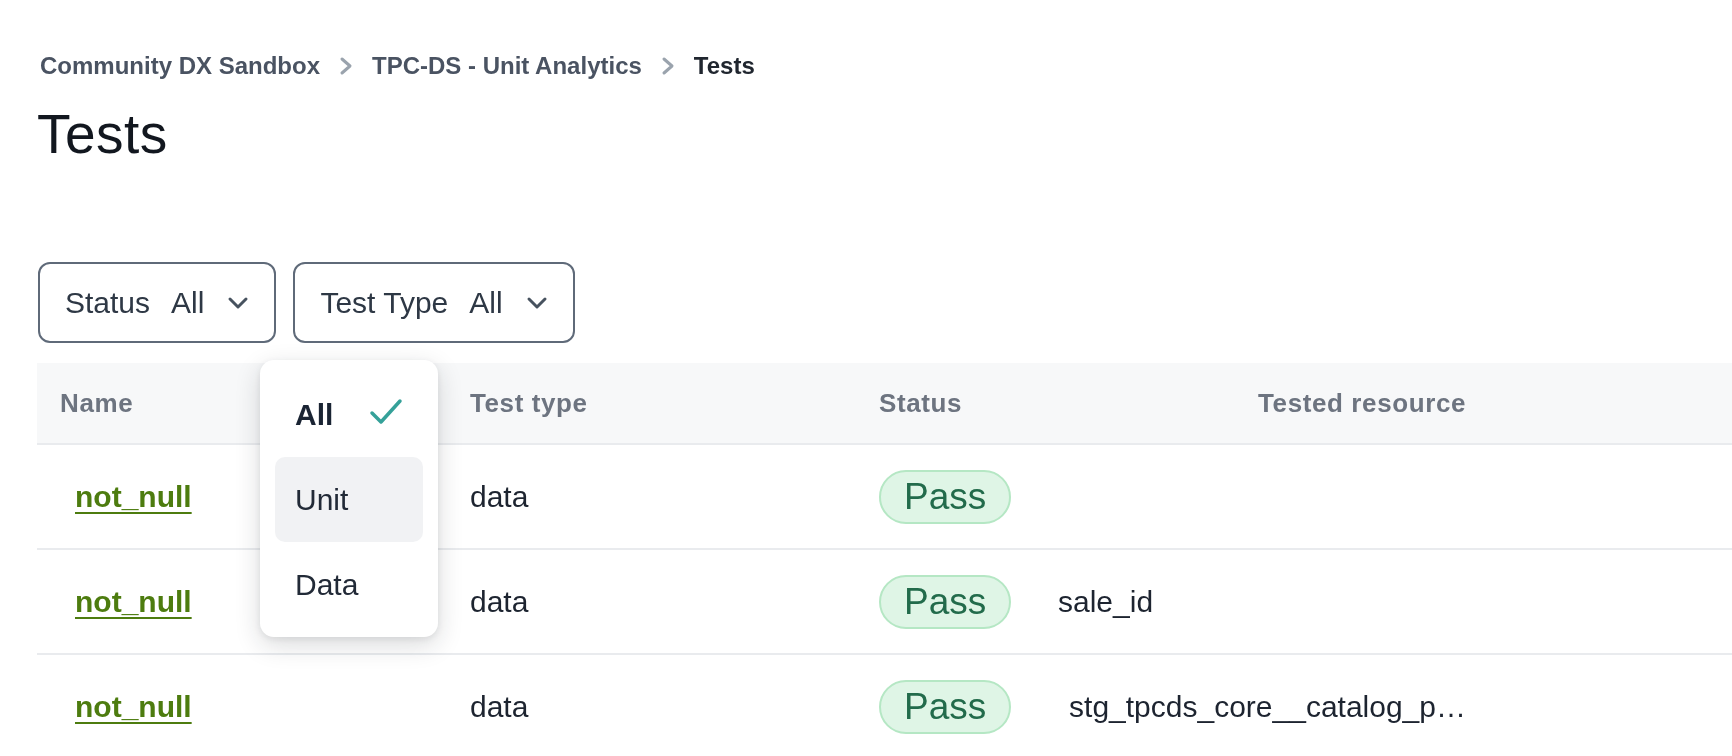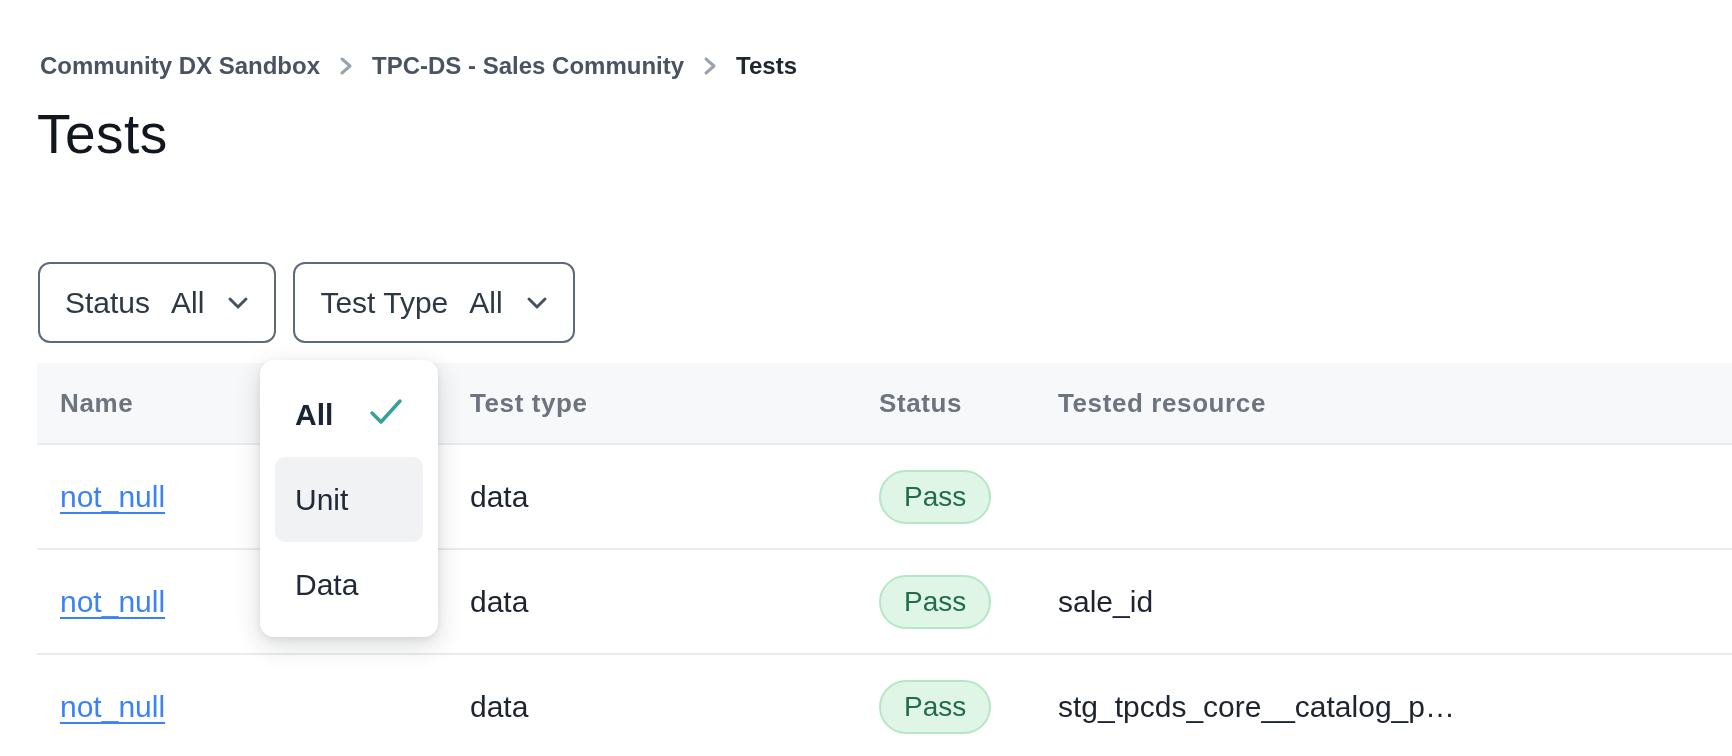--- a/index.html
+++ b/index.html
@@ -82,54 +82,55 @@
   .trow {
     height: 105px;
     display: flex; align-items: center;
     border-top: 2px solid #e9ebee;
     background: #fff;
     font-size: 30px; color: #1d2430;
   }
   .col-name     { width: 433px; padding-left: 23px; }
   .col-type     { width: 409px; }
   .col-status   { width: 179px; }
-  .col-resource { width: 408px; }
+  .col-resource { width: 408px; text-align: right; }
   .col-column   { flex: 1; }
   .cell { white-space: nowrap; overflow: hidden; }
 
   .test-link {
-    color: #3b82f6; font-weight: 400;
+    color: #4d7c0f; font-weight: 700;
     text-decoration: underline;
     text-decoration-thickness: 2.5px;
     text-underline-offset: 5px;
     cursor: pointer;
+    margin-left: 15px;
   }
   .badge-pass {
     display: inline-flex; align-items: center; justify-content: center;
     height: 54px; padding: 0 23px;
     border-radius: 27px;
     background: #dff5e6;
     border: 2px solid #b5e7c4;
     color: #226b4b;
-    font-size: 28px;
+    font-size: 37px;
   }
 </style>
 </head>
 <body>
 
 <div class="viewport">
 
   <nav class="breadcrumb">
     <span class="crumb">Community DX Sandbox</span>
     <span class="crumb-sep">
       <svg width="14" height="22" viewBox="0 0 14 22">
           <polyline points="3,4 11,11 3,18" fill="none" stroke="#9aa3ad" stroke-width="3" stroke-linecap="round" stroke-linejoin="round"></polyline>
         </svg>
     </span>
-    <span class="crumb">TPC-DS - Sales Community</span>
+    <span class="crumb">TPC-DS - Unit Analytics</span>
     <span class="crumb-sep">
       <svg width="14" height="22" viewBox="0 0 14 22">
           <polyline points="3,4 11,11 3,18" fill="none" stroke="#9aa3ad" stroke-width="3" stroke-linecap="round" stroke-linejoin="round"></polyline>
         </svg>
     </span>
     <span class="crumb crumb-current">Tests</span>
   </nav>
 
   <h1 class="page-title">Tests</h1>
 

